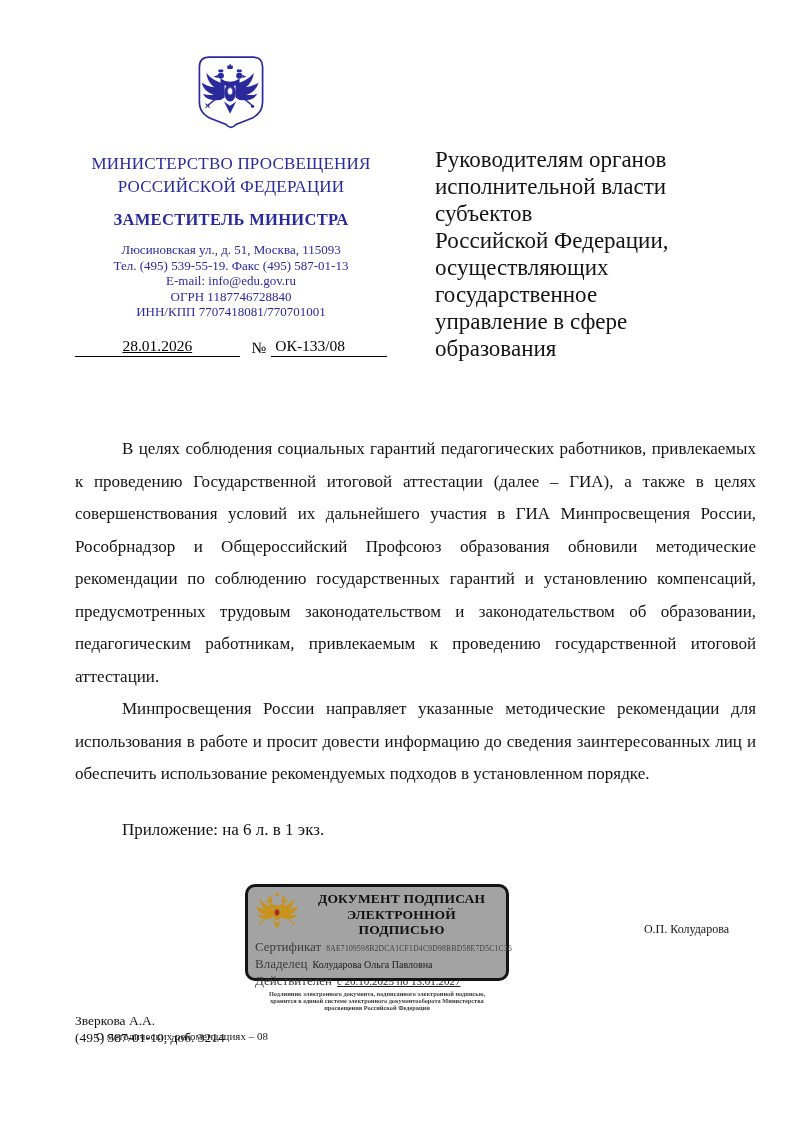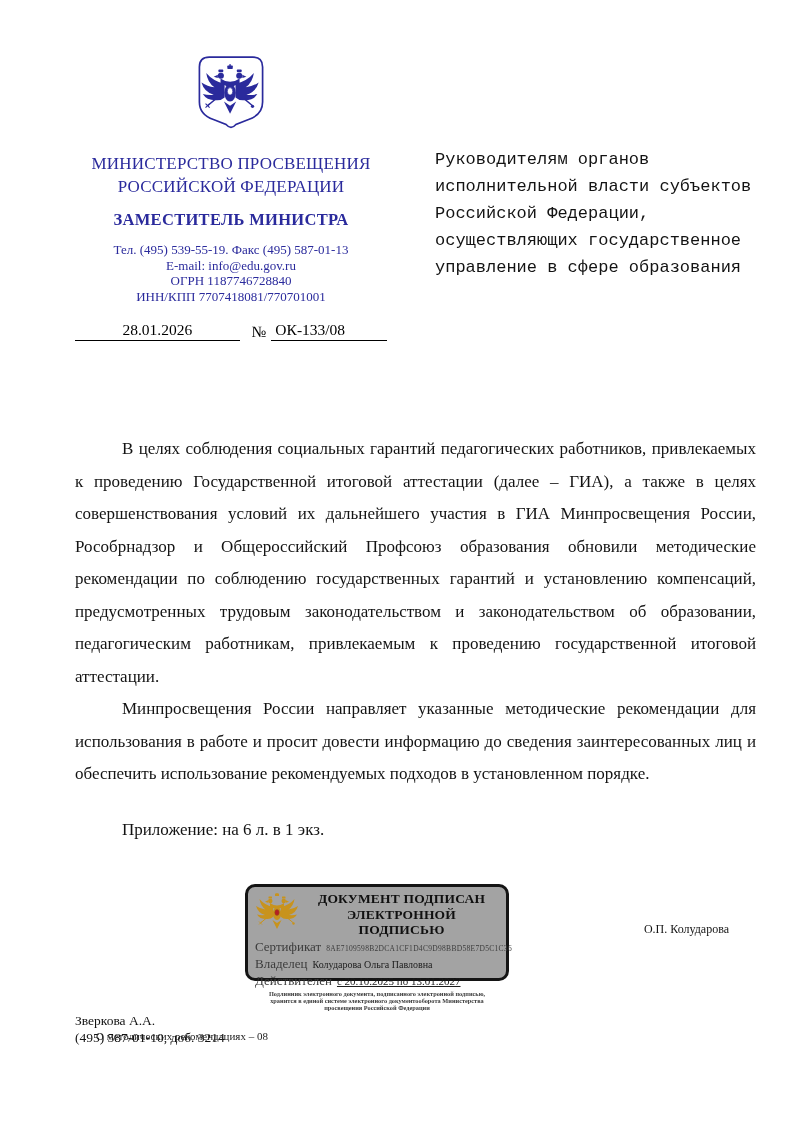--- a/index.html
+++ b/index.html
@@ -22,30 +22,29 @@
   .ministry-name { font-size: 17px; line-height: 23px; letter-spacing: .2px; }
   .ministry-short { font-size: 17px; line-height: 22px; margin-top: 6px; }
   .sender-position { font-size: 16.5px; font-weight: bold; margin-top: 12px; letter-spacing: .3px; }
   .contacts { margin-top: 12px; font-size: 13px; line-height: 15.5px; }
   .date-row {
     margin-top: 17px; color: #000; font-size: 15.5px;
     display: flex; align-items: flex-end; justify-content: flex-start;
     text-align: center;
   }
   .uline { display: inline-block; border-bottom: 1px solid #000; padding-bottom: 1px; }
-  .date-cell { width: 168px; }
+  .date-cell { width: 168px; text-decoration: underline; }
   .num-sign { margin: 0 5px 0 12px; }
   .num-cell { width: 118px; text-align: left; padding-left: 4px; }
 
   
   .recipient {
     position: absolute; left: 435px; top: 146px; width: 318px;
-    font-size: 17px; line-height: 27px; color: #131313;
+    font-size: 23px; line-height: 27px; color: #131313;
     white-space: pre-line;
-    font-family: Liberation Mono, monospace;
   }
 
   
   .subject { position: absolute; left: 75px; top: 386px; font-size: 17px; color: #131313; }
   .letter-body {
     position: absolute; left: 75px; top: 433px; width: 681px;
     font-size: 17px; line-height: 32.5px; color: #131313;
   }
   .letter-body p { text-align: justify; text-indent: 47px; }
   .attachment { margin-top: 23px; font-size: 17px; text-align: left; }
@@ -103,20 +102,21 @@
         <g transform="translate(2,13) scale(0.97)">
           <use href="#eagle"></use>
           <ellipse cx="45" cy="39" rx="4" ry="5.5" fill="#fff" stroke="currentColor" stroke-width="1"></ellipse>
         </g>
       </svg>
     </div>
     <div class="ministry-name">МИНИСТЕРСТВО ПРОСВЕЩЕНИЯ</div>
     <div class="ministry-name">РОССИЙСКОЙ ФЕДЕРАЦИИ</div>
     <div class="sender-position">ЗАМЕСТИТЕЛЬ МИНИСТРА</div>
     <div class="contacts">
+      <div>Люсиновская ул., д. 51, Москва, 115093</div>
       <div>Тел. (495) 539-55-19. Факс (495) 587-01-13</div>
       <div>E-mail: info@edu.gov.ru</div>
       <div>ОГРН 1187746728840</div>
       <div>ИНН/КПП 7707418081/770701001</div>
     </div>
     <div class="date-row">
       <span class="uline date-cell">28.01.2026</span>
       <span class="num-sign">№</span>
       <span class="uline num-cell">ОК-133/08</span>
     </div>

